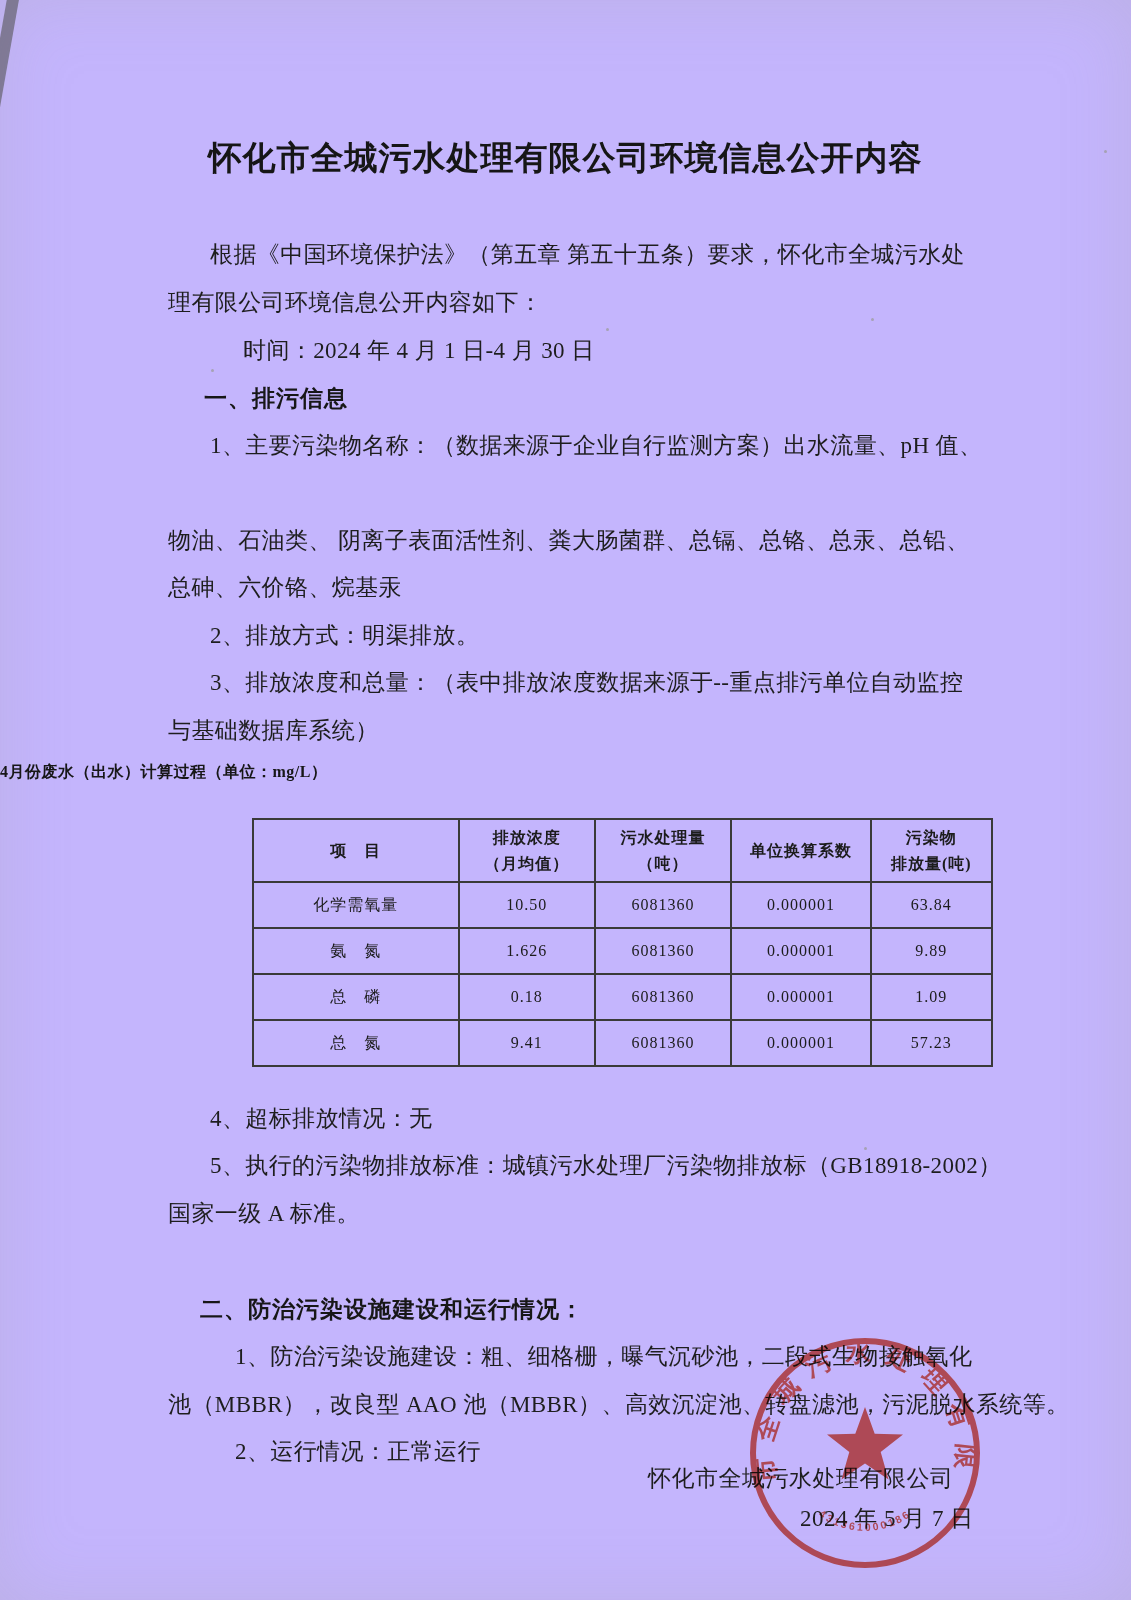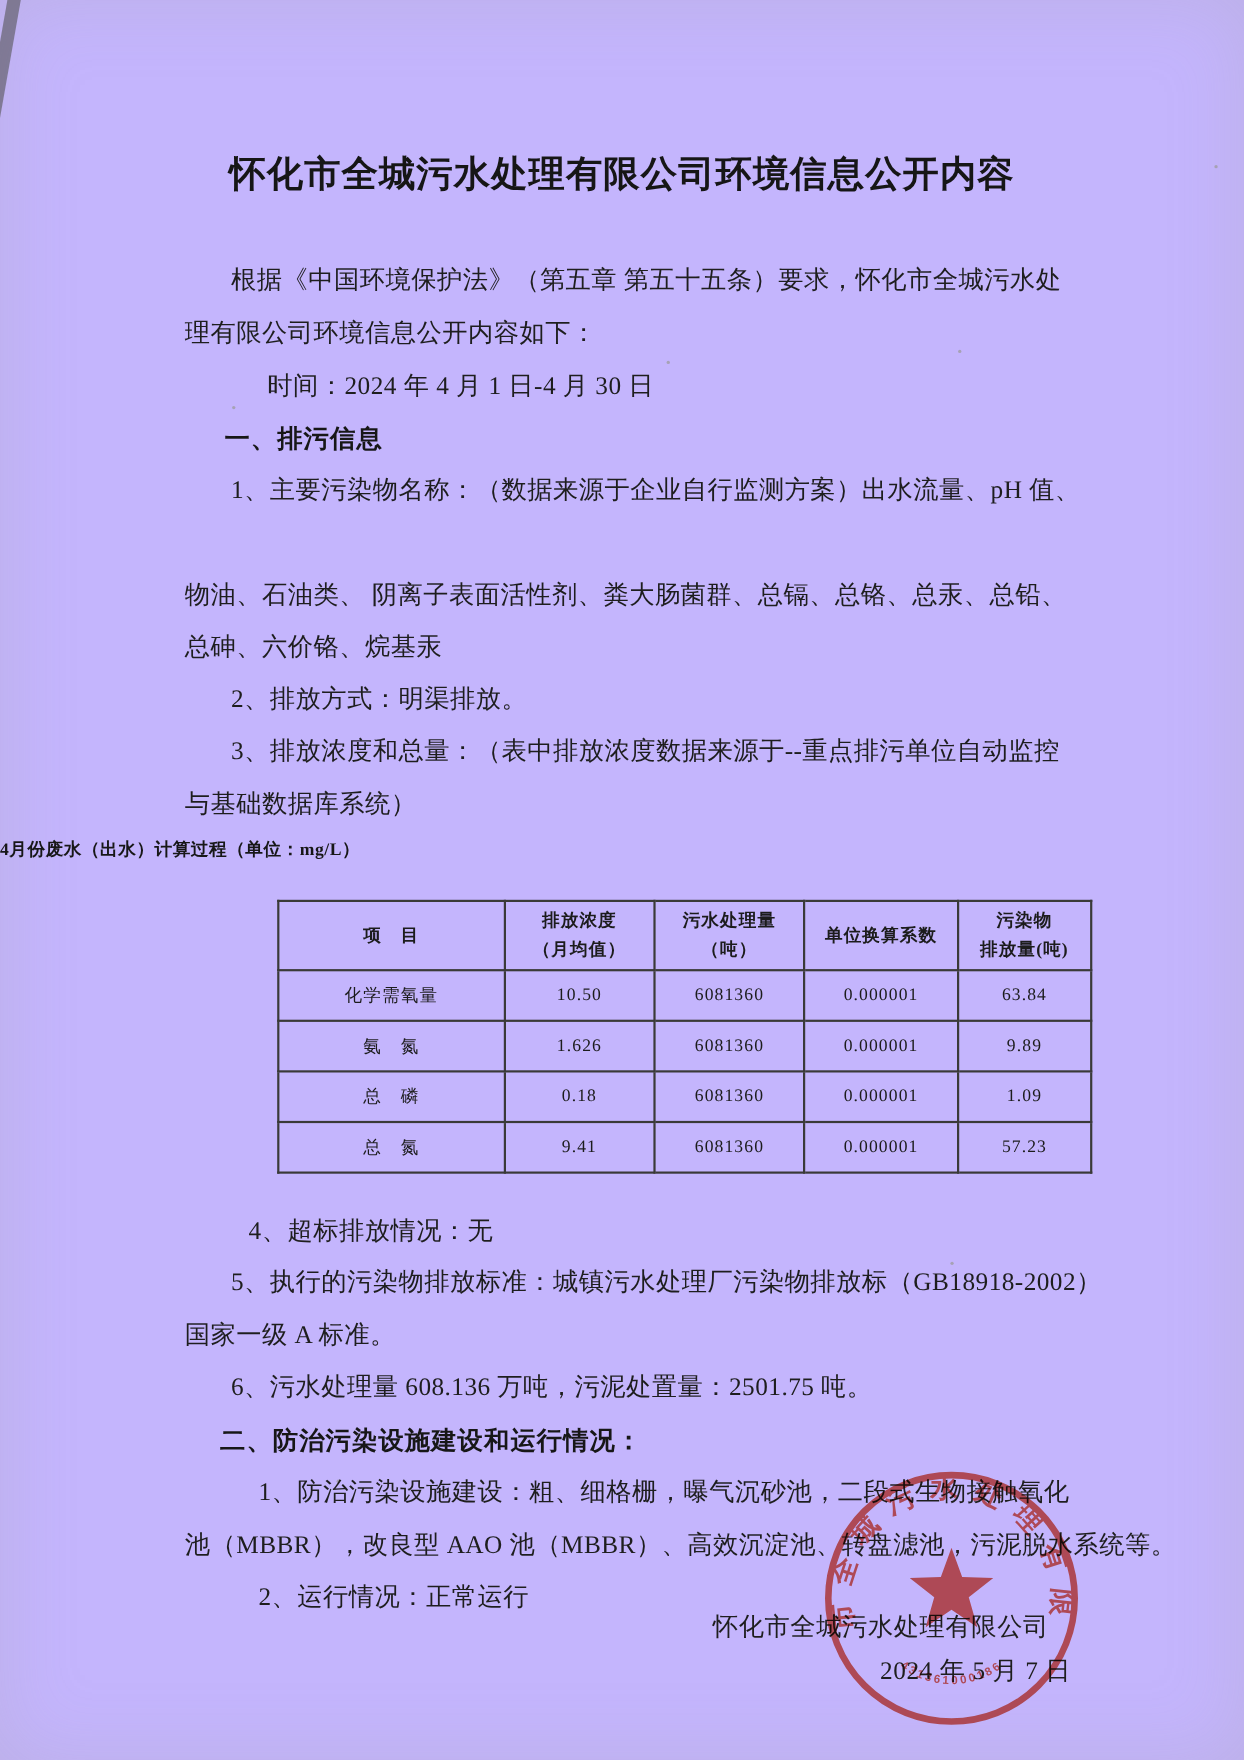--- a/index.html
+++ b/index.html
@@ -138,24 +138,23 @@
       <tr>
         <td>总　氮</td>
         <td>9.41</td>
         <td>6081360</td>
         <td>0.000001</td>
         <td>57.23</td>
       </tr>
     </tbody>
   </table>
 
-  <div class="line" style="left:210px;top:1104px;margin-left:16px;">4、超标排放情况：无</div>
+  <div class="line" style="left:210px;top:1104px;">4、超标排放情况：无</div>
   <div class="line" style="left:210px;top:1151px;">5、执行的污染物排放标准：城镇污水处理厂污染物排放标（GB18918-2002）</div>
   <div class="line" style="left:168px;top:1199px;">国家一级 A 标准。</div>
-  <div class="line" style="left:210px;top:1246px;">6、污水处理量 608.136 万吨，污泥处置量：2501.75 吨。</div>
 
   <div class="line bold-head" style="left:168px;top:1294px;">二、防治污染设施建设和运行情况：</div>
 
   <div class="line" style="left:235px;top:1342px;">1、防治污染设施建设：粗、细格栅，曝气沉砂池，二段式生物接触氧化</div>
   <div class="line" style="left:168px;top:1390px;">池（MBBR），改良型 AAO 池（MBBR）、高效沉淀池、转盘滤池，污泥脱水系统等。</div>
   <div class="line" style="left:235px;top:1437px;">2、运行情况：正常运行</div>
 
   <div class="sig" style="left:648px;top:1464px;">怀化市全城污水处理有限公司</div>
   <div class="sig" style="left:800px;top:1504px;">2024 年 5 月 7 日</div>
 

